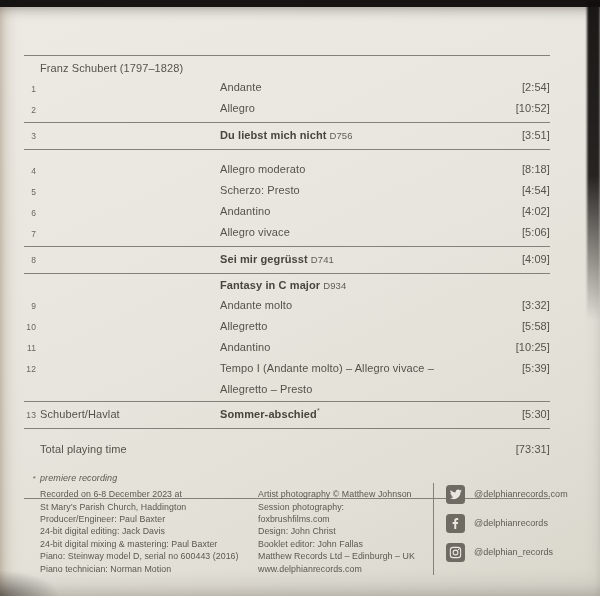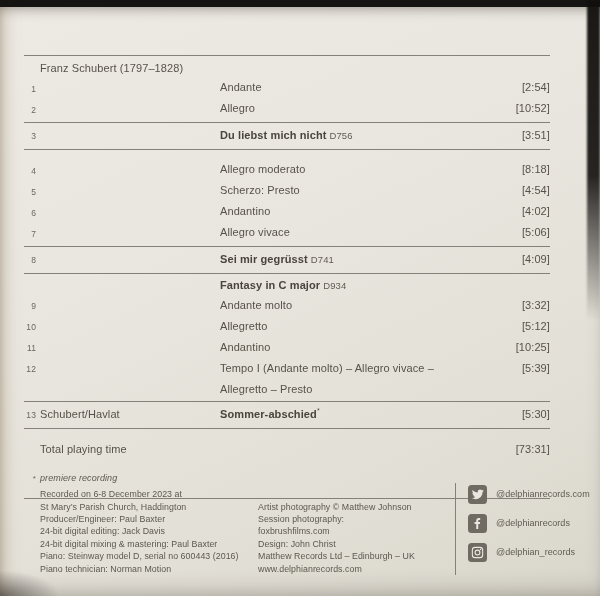--- a/index.html
+++ b/index.html
@@ -70,21 +70,21 @@
     position: absolute; left: 40px; right: 28px; top: 476px;
     display: flex; align-items: flex-end;
     font-size: 8.8px; line-height: 12.4px;
     color: #5c584f; letter-spacing: 0.05px;
   }
   .credit-col { white-space: nowrap; }
   .credit-col.left-col  { width: 218px; flex: none; }
   .credit-col.mid-col   { width: 171px; flex: none; }
   .social {
     border-left: 1.3px solid #85817a;
-    margin-left: 26px; padding-left: 12px; padding-top: 2px;
+    margin-left: 4px; padding-left: 12px; padding-top: 2px;
     min-height: 90px;
   }
   .social-row { display: flex; align-items: center; margin-bottom: 10px; }
   .social-icon {
     width: 19px; height: 19px; border-radius: 3.5px;
     background: #6f6b63; flex: none;
     display: flex; align-items: center; justify-content: center;
   }
   .social-icon svg { display: block; }
   .social-handle { margin-left: 9px; font-size: 9px; color: #5f5b53; }
@@ -186,21 +186,21 @@
         <span class="num">9</span>
         <span class="composer"></span>
         <span class="title">Andante molto</span>
         <span class="time">[3:32]</span>
       </div>
 
       <div class="row">
         <span class="num">10</span>
         <span class="composer"></span>
         <span class="title">Allegretto</span>
-        <span class="time">[5:12]</span>
+        <span class="time">[5:58]</span>
       </div>
 
       <div class="row">
         <span class="num">11</span>
         <span class="composer"></span>
         <span class="title">Andantino</span>
         <span class="time">[10:25]</span>
       </div>
 
       <div class="row">
@@ -246,20 +246,21 @@
         <div>24-bit digital mixing &amp; mastering: Paul Baxter</div>
         <div>Piano: Steinway model D, serial no 600443 (2016)</div>
         <div>Piano technician: Norman Motion</div>
       </div>
 
       <div class="credit-col mid-col">
         <div>Artist photography © Matthew Johnson</div>
         <div>Session photography:</div>
         <div>foxbrushfilms.com</div>
         <div>Design: John Christ</div>
+        <div>Booklet editor: John Fallas</div>
         <div>Matthew Records Ltd – Edinburgh – UK</div>
         <div>www.delphianrecords.com</div>
       </div>
 
       <div class="social">
         <div class="social-row">
           <span class="social-icon">
             <svg width="13" height="13" viewBox="0 0 24 24">
                 <path fill="#eae7e0" d="M23.44 4.83c-.8.37-1.66.62-2.56.73.92-.55 1.63-1.43 1.96-2.48-.86.51-1.82.88-2.83 1.08C19.19 3.29 18.02 2.8 16.73 2.8c-2.48 0-4.49 2.01-4.49 4.49 0 .35.04.69.11 1.02-3.73-.19-7.04-1.97-9.25-4.69-.39.66-.61 1.43-.61 2.26 0 1.56.79 2.93 2 3.74-.74-.02-1.43-.23-2.03-.56v.06c0 2.18 1.55 3.99 3.6 4.4-.38.1-.77.16-1.18.16-.29 0-.57-.03-.84-.08.57 1.78 2.23 3.08 4.19 3.12-1.54 1.2-3.47 1.92-5.57 1.92-.36 0-.72-.02-1.07-.06 1.99 1.27 4.35 2.01 6.89 2.01 8.26 0 12.78-6.84 12.78-12.78 0-.19 0-.39-.01-.58.88-.63 1.64-1.42 2.24-2.32z"></path>
               </svg>

